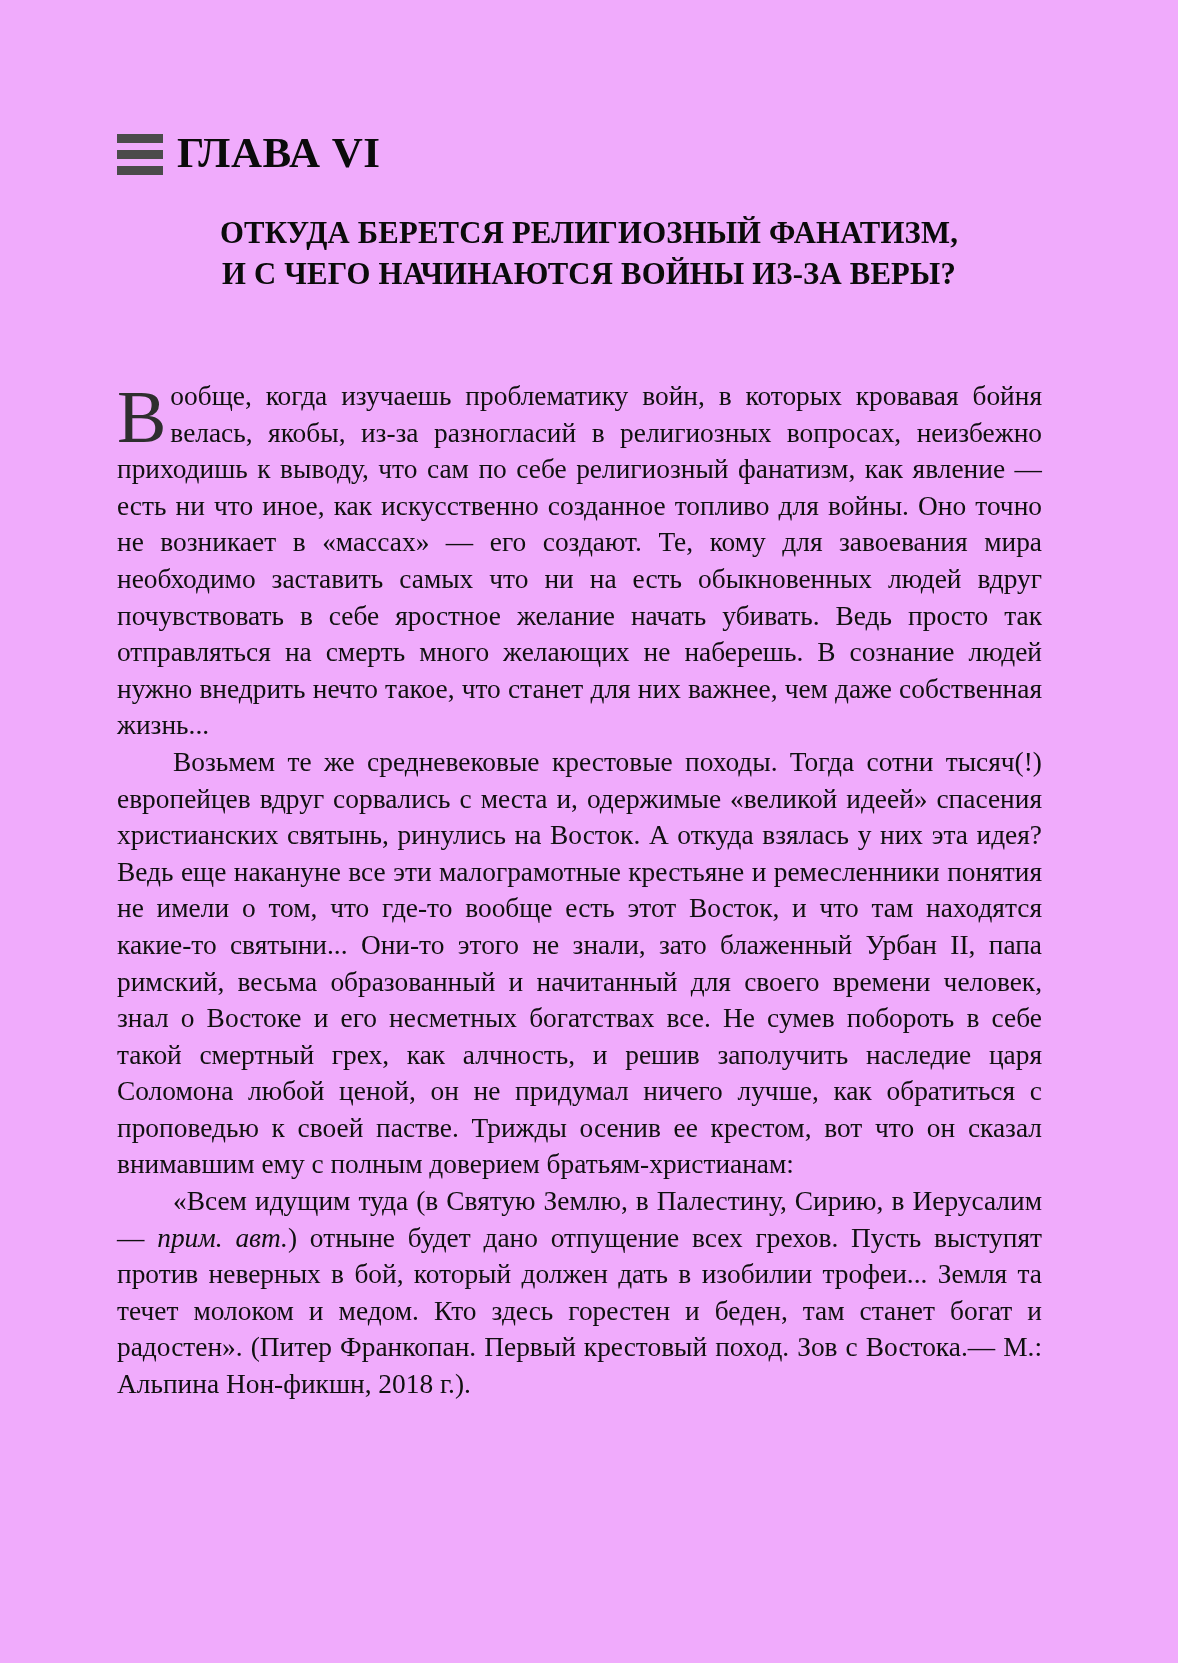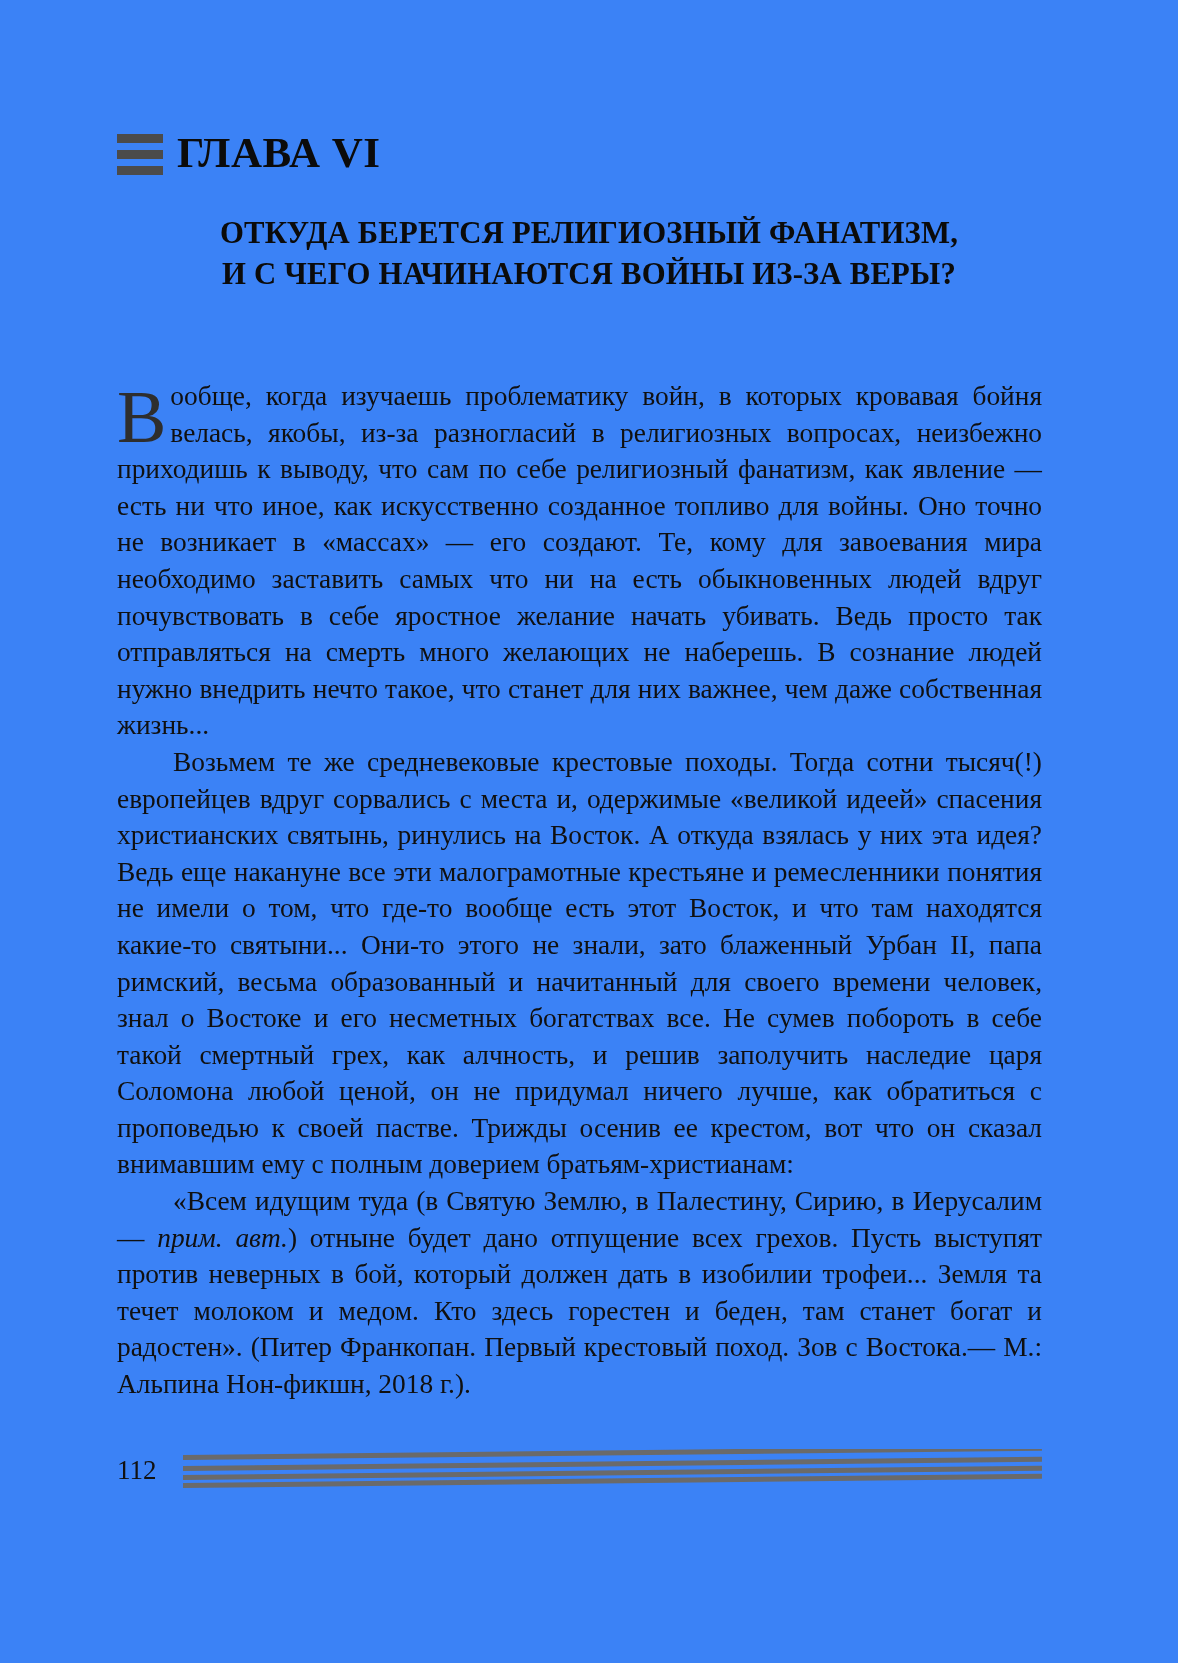--- a/index.html
+++ b/index.html
@@ -14,21 +14,21 @@
     overflow: hidden;
     font-family: "Liberation Serif", "DejaVu Serif", serif;
     color: #101010;
   }
 
   .page {
     position: absolute;
     left: 0; top: 0;
     width: 1178px;
     height: 1663px;
-    background: #3b82f6;
+    background: #f0abfc;
   }
 
   
   .chapter-head {
     position: absolute;
     left: 117px;
     top: 130px;
     display: flex;
     align-items: center;
   }
@@ -159,23 +159,14 @@
   </div>
 
   <div class="body-text">
     <p class="first"><span class="dropcap">В</span><span>ообще, когда изучаешь проблематику войн, в которых кровавая бойня велась, якобы, из-за разногласий в религиозных вопросах, неизбежно приходишь к выводу, что сам по себе религиозный фанатизм, как явление — есть ни что иное, как искусственно созданное топливо для войны. Оно точно не возникает в «массах» — его создают. Те, кому для завоевания мира необходимо заставить самых что ни на есть обыкновенных людей вдруг почувствовать в себе яростное желание начать убивать. Ведь просто так отправляться на смерть много желающих не наберешь. В сознание людей нужно внедрить нечто такое, что станет для них важнее, чем даже собственная жизнь...</span></p>
 
     <p><span>Возьмем те же средневековые крестовые походы. Тогда сотни тысяч(!) европейцев вдруг сорвались с места и, одержимые «великой идеей» спасения христианских святынь, ринулись на Восток. А откуда взялась у них эта идея? Ведь еще накануне все эти малограмотные крестьяне и ремесленники понятия не имели о том, что где-то вообще есть этот Восток, и что там находятся какие-то святыни... Они-то этого не знали, зато блаженный Урбан II, папа римский, весьма образованный и начитанный для своего времени человек, знал о Востоке и его несметных богатствах все. Не сумев побороть в себе такой смертный грех, как алчность, и решив заполучить наследие царя Соломона любой ценой, он не придумал ничего лучше, как обратиться с проповедью к своей пастве. Трижды осенив ее крестом, вот что он сказал внимавшим ему с полным доверием братьям-христианам:</span></p>
 
     <p><span>«Всем идущим туда (в Святую Землю, в Палестину, Сирию, в Иерусалим — </span><span class="it">прим. авт.</span><span>) отныне будет дано отпущение всех грехов. Пусть выступят против неверных в бой, который должен дать в изобилии трофеи... Земля та течет молоком и медом. Кто здесь горестен и беден, там станет богат и радостен». (Питер Франкопан. Первый крестовый поход. Зов с Востока.— М.: Альпина Нон-фикшн, 2018 г.).</span></p>
   </div>
 
-  <div class="footer">
-    <span class="page-number">112</span>
-    <span class="footer-ornament">
-      <i class="fo1"></i>
-      <i class="fo2"></i>
-      <i class="fo3"></i>
-      <i class="fo4"></i>
-    </span>
-  </div>
 
 </div>
 
 </body></html>

